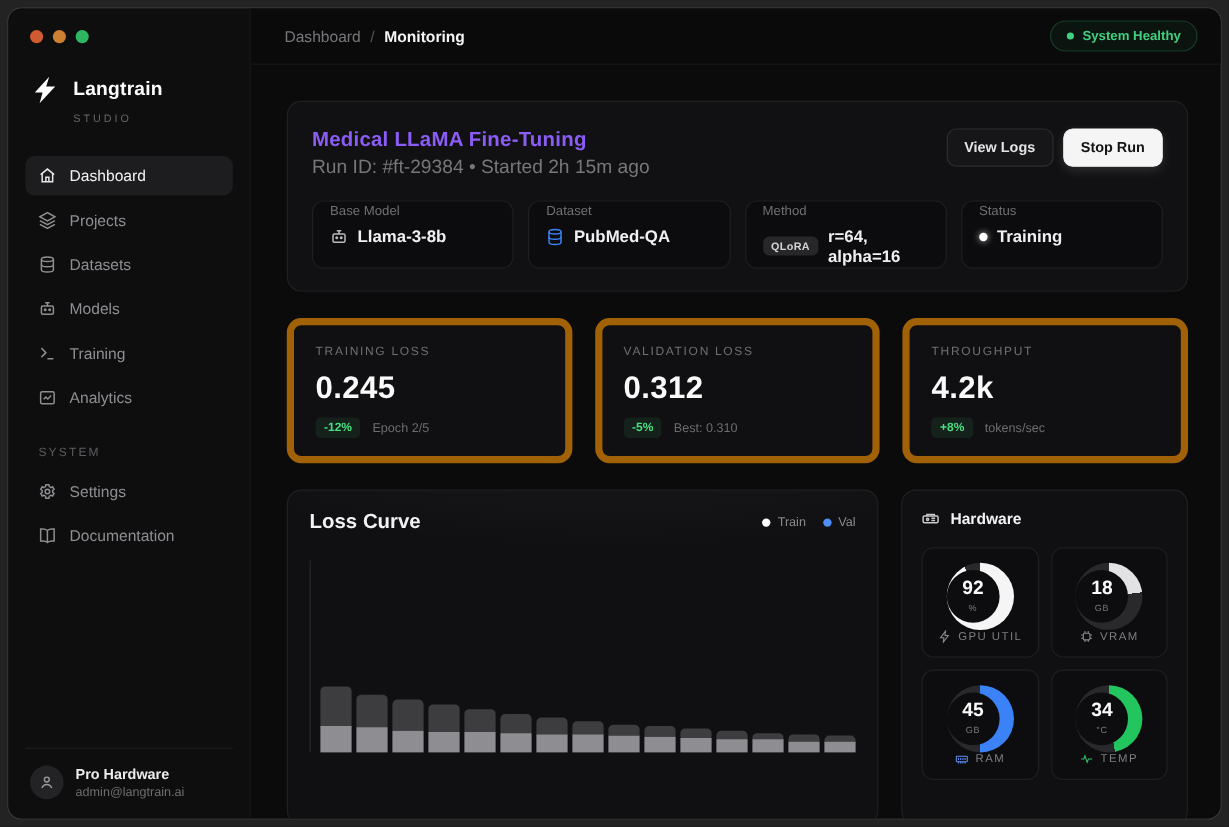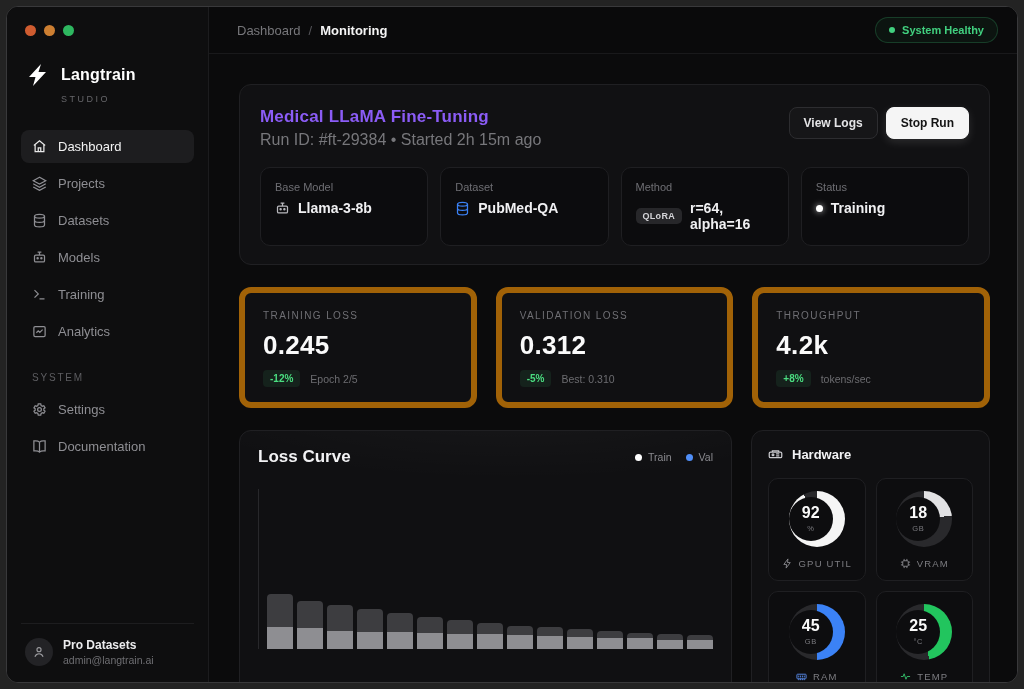--- a/index.html
+++ b/index.html
@@ -43,21 +43,21 @@
   
   .run-card { background:#111113; border:1px solid #202023; border-radius:12px; padding:22px 20px 18px; }
   .run-head { display:flex; justify-content:space-between; align-items:flex-start; }
   .run-title { color:#8b5cf6; font-size:17px; font-weight:700; letter-spacing:.2px; }
   .run-sub { color:#77777b; font-size:16px; margin-top:4px; }
   .run-actions { display:flex; gap:8px; }
   .btn { font-family:inherit; font-size:12px; font-weight:600; border-radius:8px; padding:8px 14px; cursor:pointer; }
   .btn-ghost { background:#161618; color:#e4e4e6; border:1px solid #2d2d30; }
   .btn-primary { background:#f5f5f5; color:#141414; border:1px solid #f5f5f5; box-shadow:0 3px 10px rgba(255,255,255,.12); }
   .tile-row { display:flex; gap:12px; margin-top:18px; }
-  .tile { flex:1; background:#0c0c0e; border:1px solid #1f1f22; border-radius:10px; padding:13px 14px; }
+  .tile { flex:1; background:#0c0c0e; border:1px solid #1f1f22; border-radius:10px; padding:2px 14px; }
   .tile-label { color:#6f6f74; font-size:11px; }
   .tile-value { display:flex; align-items:center; gap:8px; margin-top:7px; color:#f0f0f2; font-size:14px; font-weight:600; }
   .tile-value svg { width:15px; height:15px; }
   .qlora-badge { background:#27272a; color:#d4d4d8; font-size:9px; font-weight:700; padding:3px 7px; border-radius:5px; letter-spacing:.3px; }
   .status-dot { width:7px; height:7px; border-radius:50%; background:#fff; box-shadow:0 0 6px rgba(255,255,255,.7); }
 
   
   .metrics { display:flex; gap:19px; margin-top:22px; }
   .metric { flex:1; background:#101012; border:6px solid #a16207; border-radius:12px; padding:17px 18px 15px; }
   .metric-label { color:#6f6f74; font-size:10px; letter-spacing:1.4px; }
@@ -84,21 +84,21 @@
   .hw-card { width:239px; min-width:239px; background:#101012; border:1px solid #202023; border-radius:12px; padding:16px 16px; }
   .hw-head { display:flex; align-items:flex-end; gap:9px; }
   .hw-head svg { width:15px; height:15px; stroke:#c9c9cd; }
   .hw-title { color:#f2f2f4; font-size:13px; font-weight:600; }
   .hw-grid { display:grid; grid-template-columns:1fr 1fr; gap:10px; margin-top:16px; }
   .gauge { background:#0d0d0f; border:1px solid #1f1f22; border-radius:10px; padding:12px 8px 11px; display:flex; flex-direction:column; align-items:center; }
   .ring { width:56px; height:56px; border-radius:50%; display:flex; align-items:center; }
   .ring-inner { width:44px; height:44px; border-radius:50%; background:#0d0d0f; display:flex; flex-direction:column; align-items:center; justify-content:center; }
   .gauge-value { color:#fafafa; font-size:16px; font-weight:700; line-height:1; }
   .gauge-unit { color:#7a7a7f; font-size:7.5px; margin-top:3px; letter-spacing:.5px; }
-  .gauge-label { display:flex; align-items:center; gap:6px; margin-top:11px; color:#7d7d82; font-size:9.5px; letter-spacing:1.2px; }
+  .gauge-label { display:flex; align-items:center; gap:6px; color:#7d7d82; font-size:9.5px; letter-spacing:1.2px; }
   .gauge-label svg { width:11px; height:11px; }
 </style>
 </head>
 <body>
 
 <div class="window">
 
   <aside class="sidebar">
     <div class="traffic">
       <span id="tl0" style="background: rgb(207, 92, 48);"></span>
@@ -185,21 +185,21 @@
     </nav>
 
     <div class="sidebar-footer">
       <span class="avatar">
         <svg viewBox="0 0 24 24" fill="none" stroke-width="2">
             <circle cx="12" cy="8" r="3.5"></circle>
             <path d="M5 20c1.5-3.5 4-5 7-5s5.5 1.5 7 5"></path>
           </svg>
       </span>
       <span>
-        <div class="ws-name">Pro Datasets</div>
+        <div class="ws-name">Pro Hardware</div>
         <div class="ws-email">admin@langtrain.ai</div>
       </span>
     </div>
   </aside>
 
   <div class="main">
     <div class="topbar">
       <div class="crumbs">
         <span class="crumb-root">Dashboard</span>
         <span class="crumb-sep">/</span>
@@ -423,21 +423,21 @@
                 <svg viewBox="0 0 24 24" fill="none" stroke="#5b8ef0" stroke-width="2">
                     <rect x="2" y="7" width="20" height="10" rx="1.5"></rect>
                     <path d="M6 17v3m4-3v3m4-3v3m4-3v3M6 10v4m4-4v4m4-4v4m4-4v4"></path>
                   </svg>
                 <span>RAM</span>
               </div>
             </div>
             <div class="gauge">
               <div class="ring" style="background: conic-gradient(rgb(34, 197, 94) 0deg, rgb(34, 197, 94) 47%, rgb(41, 41, 44) 47%, rgb(41, 41, 44) 100%);">
                   <div class="ring-inner">
-                <span class="gauge-value">25</span>
+                <span class="gauge-value">34</span>
                 <span class="gauge-unit">°C</span>
               </div>
                 </div>
               <div class="gauge-label">
                 <svg viewBox="0 0 24 24" fill="none" stroke="#34c06b" stroke-width="2">
                     <path d="M2 12h5l2-6 4 12 2.5-6H22"></path>
                   </svg>
                 <span>TEMP</span>
               </div>
             </div>

